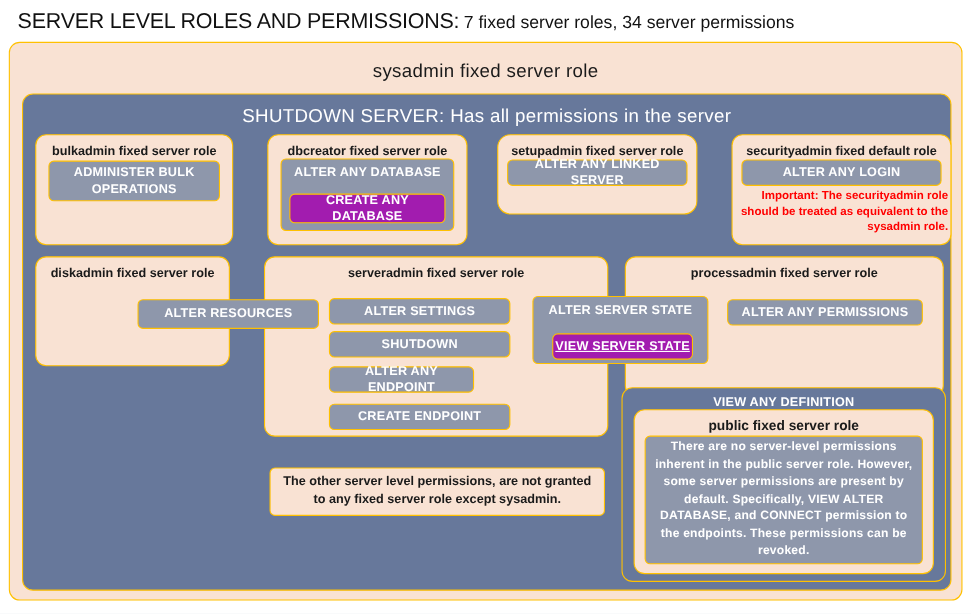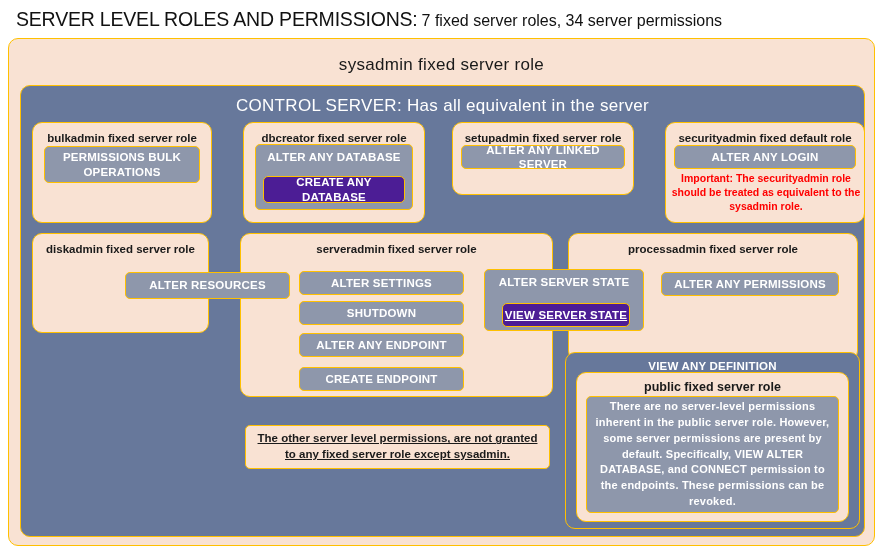--- a/index.html
+++ b/index.html
@@ -25,37 +25,37 @@
     position:absolute;background:#67789b;border:1.6px solid #ffc000;
     border-radius:10px;box-sizing:border-box;
   }
   .perm{
     position:absolute;background:#8e97ab;border:1.3px solid #ffc000;
     border-radius:5px;box-sizing:border-box;
     color:#ffffff;font-weight:bold;font-size:11.5px;
     display:flex;align-items:center;justify-content:center;
     text-align:center;line-height:1.25;letter-spacing:.2px;
   }
-  .perm-dark{background:#4c1d95;}
+  .perm-dark{background:#a21caf;}
   .role-label{
     position:absolute;left:0;right:0;text-align:center;
     font-size:11.5px;font-weight:bold;color:#1a1a1a;
   }
   
   #sysadmin-frame{left:8px;top:38px;width:867px;height:508px;}
   #sysadmin-label{top:16px;font-size:17px;font-weight:normal;letter-spacing:.3px;}
   #control-server{left:20px;top:85px;width:845px;height:452px;}
   #control-server-label{
     position:absolute;left:0;right:0;top:10px;text-align:center;
     color:#ffffff;font-size:17px;letter-spacing:.3px;
   }
   
   #role-bulkadmin{left:32px;top:122px;width:180px;height:101px;}
   #role-dbcreator{left:243px;top:122px;width:182px;height:101px;}
-  #role-setupadmin{left:452px;top:122px;width:182px;height:73px;}
+  #role-setupadmin{left:452px;top:122px;width:182px;height:73px;border-radius:12px;}
   #role-securityadmin{left:665px;top:122px;width:200px;height:101px;}
   
   #role-diskadmin{left:32px;top:233px;width:177px;height:100px;}
   #role-serveradmin{left:240px;top:233px;width:313px;height:164px;}
   #role-processadmin{left:568px;top:233px;width:290px;height:128px;}
   
   #public-outer{left:565px;top:352px;width:295px;height:177px;}
   #public-outer-label{
     position:absolute;left:0;right:0;top:7px;text-align:center;
     color:#ffffff;font-size:11.5px;font-weight:bold;letter-spacing:.2px;
@@ -68,48 +68,47 @@
     padding:4px 7px;
   }
   
   #note-other{
     left:245px;top:425px;width:305px;height:44px;
     background:#f9e2d3;border:1.5px solid #ffc000;border-radius:5px;
     position:absolute;box-sizing:border-box;
     display:flex;align-items:center;justify-content:center;text-align:center;
     font-size:11.5px;font-weight:bold;color:#1a1a1a;line-height:1.35;
     padding:0 6px;
-    text-decoration:underline;
   }
   #note-security{
     position:absolute;left:670px;top:172px;width:192px;
-    text-align:center;color:#ff0000;font-size:10.5px;font-weight:bold;
+    text-align:right;color:#ff0000;font-size:10.5px;font-weight:bold;
     line-height:1.33;
   }
 </style>
 </head>
 <body>
 
 <div id="title-bar">
   <span id="title-strong">SERVER LEVEL ROLES AND PERMISSIONS:</span><span id="title-rest">7 fixed server roles, 34 server permissions</span>
 </div>
 
 <div class="peach" id="sysadmin-frame">
   <div class="role-label" id="sysadmin-label">sysadmin fixed server role</div>
 </div>
 
 <div class="slate" id="control-server">
-  <div id="control-server-label">CONTROL SERVER: Has all equivalent in the server</div>
+  <div id="control-server-label">SHUTDOWN SERVER: Has all permissions in the server</div>
 
 </div>
 
 <div class="peach" id="role-bulkadmin">
   <div class="role-label" style="top:9px">bulkadmin fixed server role</div>
 </div>
-<div class="perm" style="left:44px;top:146px;width:156px;height:37px;">PERMISSIONS  BULK OPERATIONS</div>
+<div class="perm" style="left:44px;top:146px;width:156px;height:37px;">ADMINISTER  BULK OPERATIONS</div>
 
 <div class="peach" id="role-dbcreator">
   <div class="role-label" style="top:9px">dbcreator fixed server role</div>
 </div>
 <div class="perm" style="left:255px;top:144px;width:158px;height:66px;align-items:flex-start;padding-top:5px;">ALTER ANY DATABASE</div>
 <div class="perm perm-dark" style="left:263px;top:176px;width:142px;height:27px;">CREATE  ANY DATABASE</div>
 
 <div class="peach" id="role-setupadmin">
   <div class="role-label" style="top:9px">setupadmin fixed server role</div>
 </div>
@@ -130,21 +129,21 @@
 </div>
 
 <div class="peach" id="role-processadmin">
   <div class="role-label" style="top:9px">processadmin fixed server role</div>
 </div>
 
 <div class="perm" style="left:125px;top:272px;width:165px;height:27px;">ALTER RESOURCES</div>
 
 <div class="perm" style="left:299px;top:271px;width:165px;height:24px;">ALTER SETTINGS</div>
 <div class="perm" style="left:299px;top:301px;width:165px;height:24px;">SHUTDOWN</div>
-<div class="perm" style="left:299px;top:333px;width:165px;height:24px;">ALTER ANY ENDPOINT</div>
+<div class="perm" style="left:299px;top:333px;width:132px;height:24px;">ALTER ANY ENDPOINT</div>
 <div class="perm" style="left:299px;top:367px;width:165px;height:24px;">CREATE  ENDPOINT</div>
 
 <div class="perm" style="left:484px;top:269px;width:160px;height:62px;align-items:flex-start;padding-top:5px;">ALTER SERVER STATE</div>
 <div class="perm perm-dark" style="left:502px;top:303px;width:128px;height:24px;text-decoration:underline;">VIEW SERVER STATE</div>
 
 <div class="perm" style="left:661px;top:272px;width:178px;height:24px;">ALTER ANY PERMISSIONS</div>
 
 <div class="slate" id="public-outer">
   <div id="public-outer-label">VIEW ANY DEFINITION</div>
 </div>

